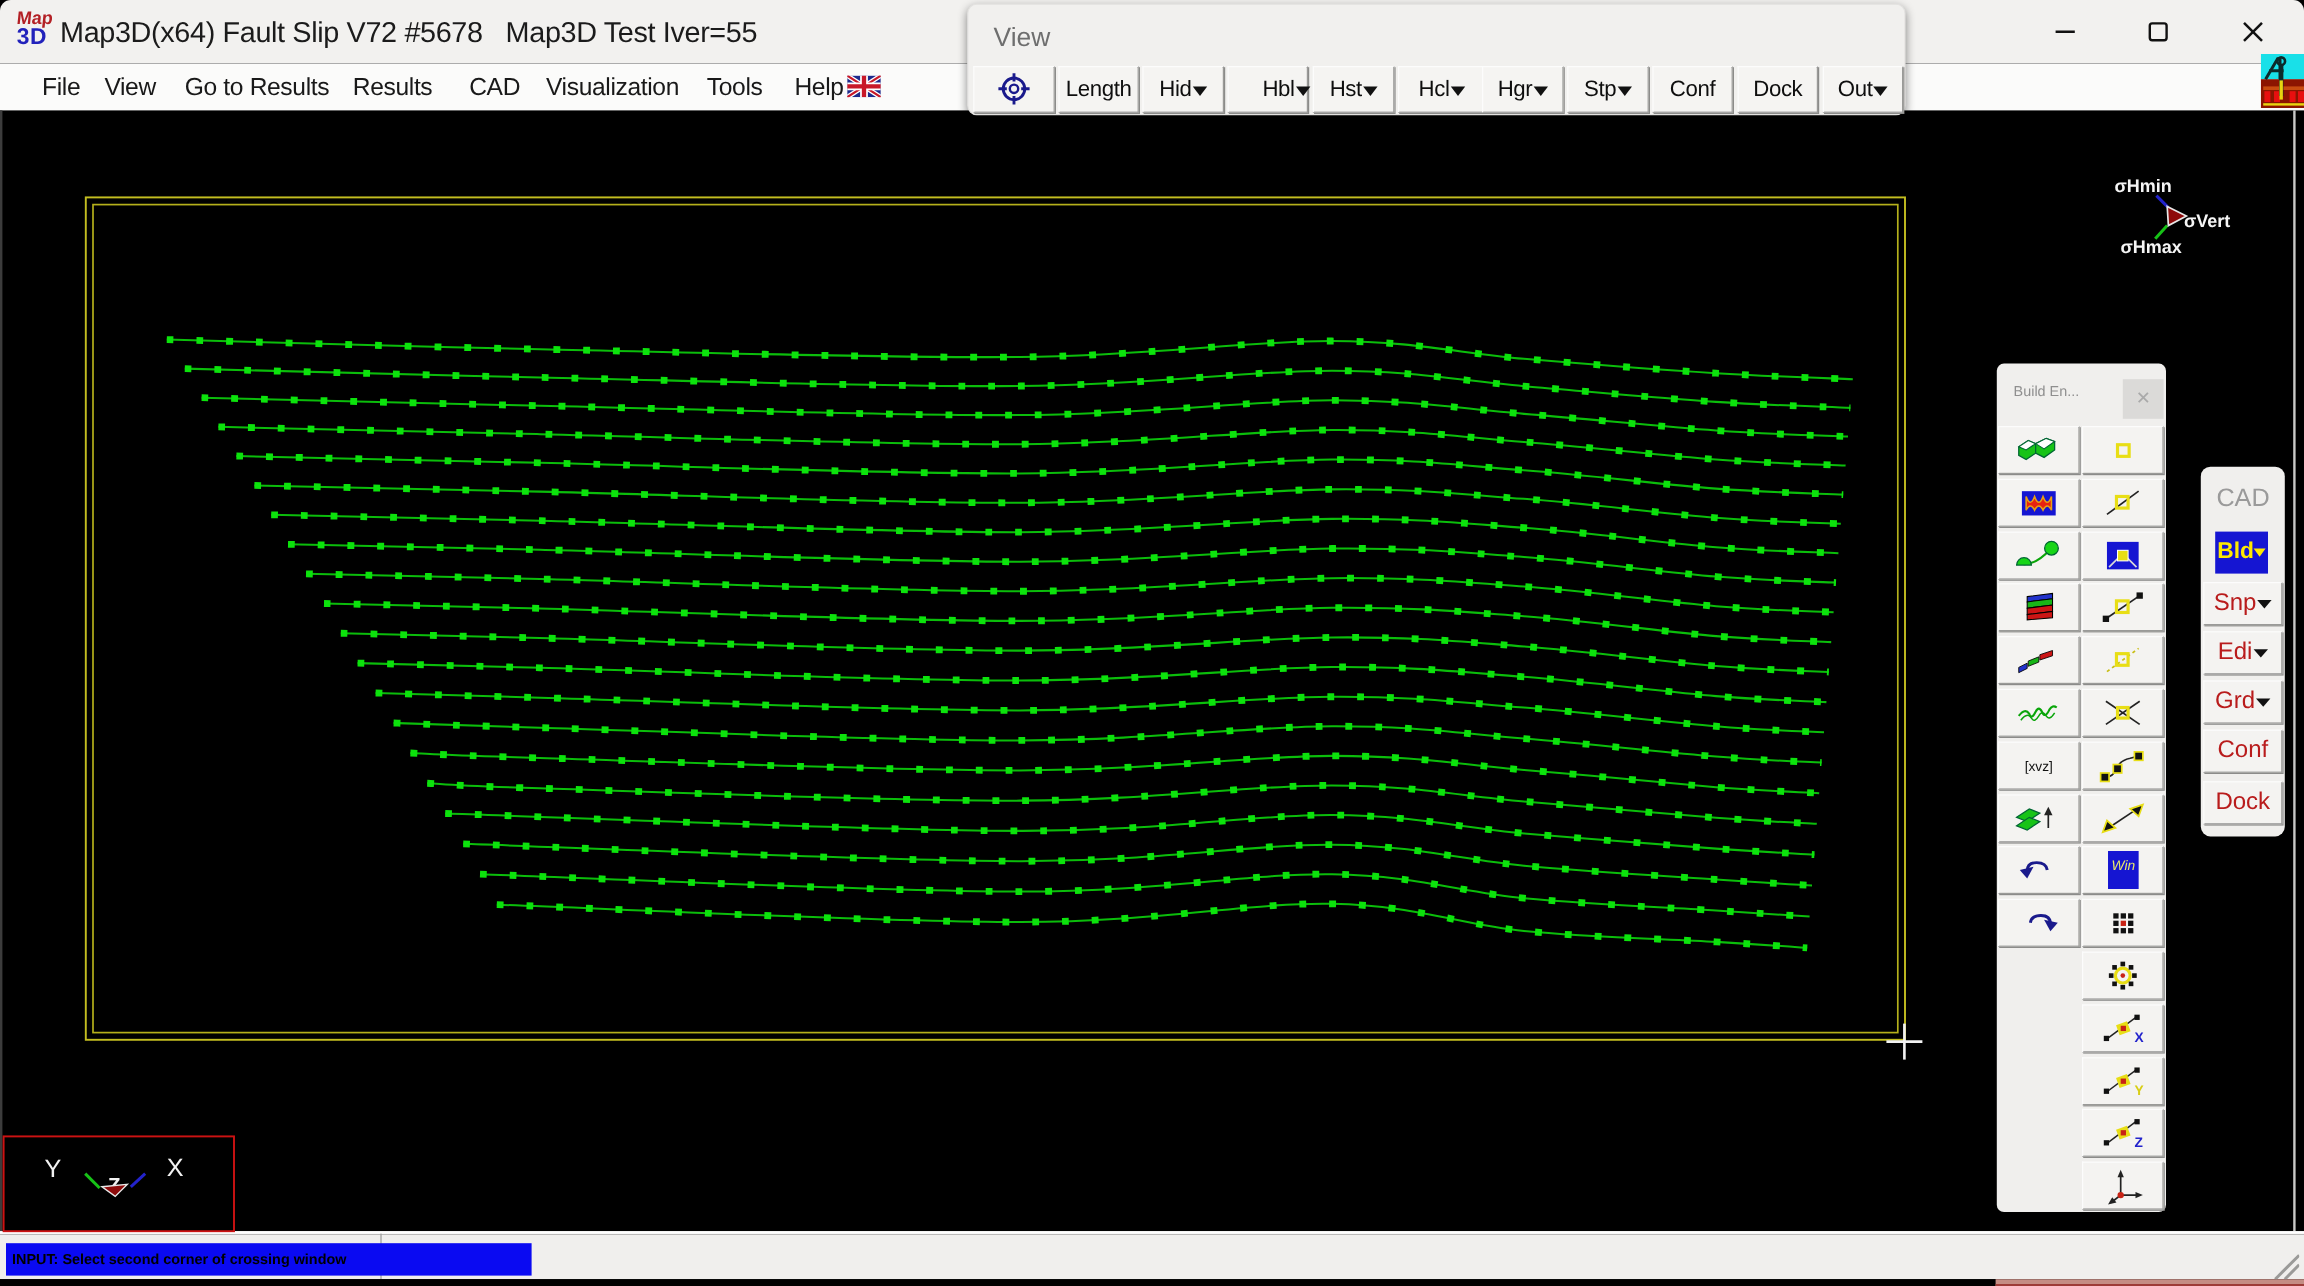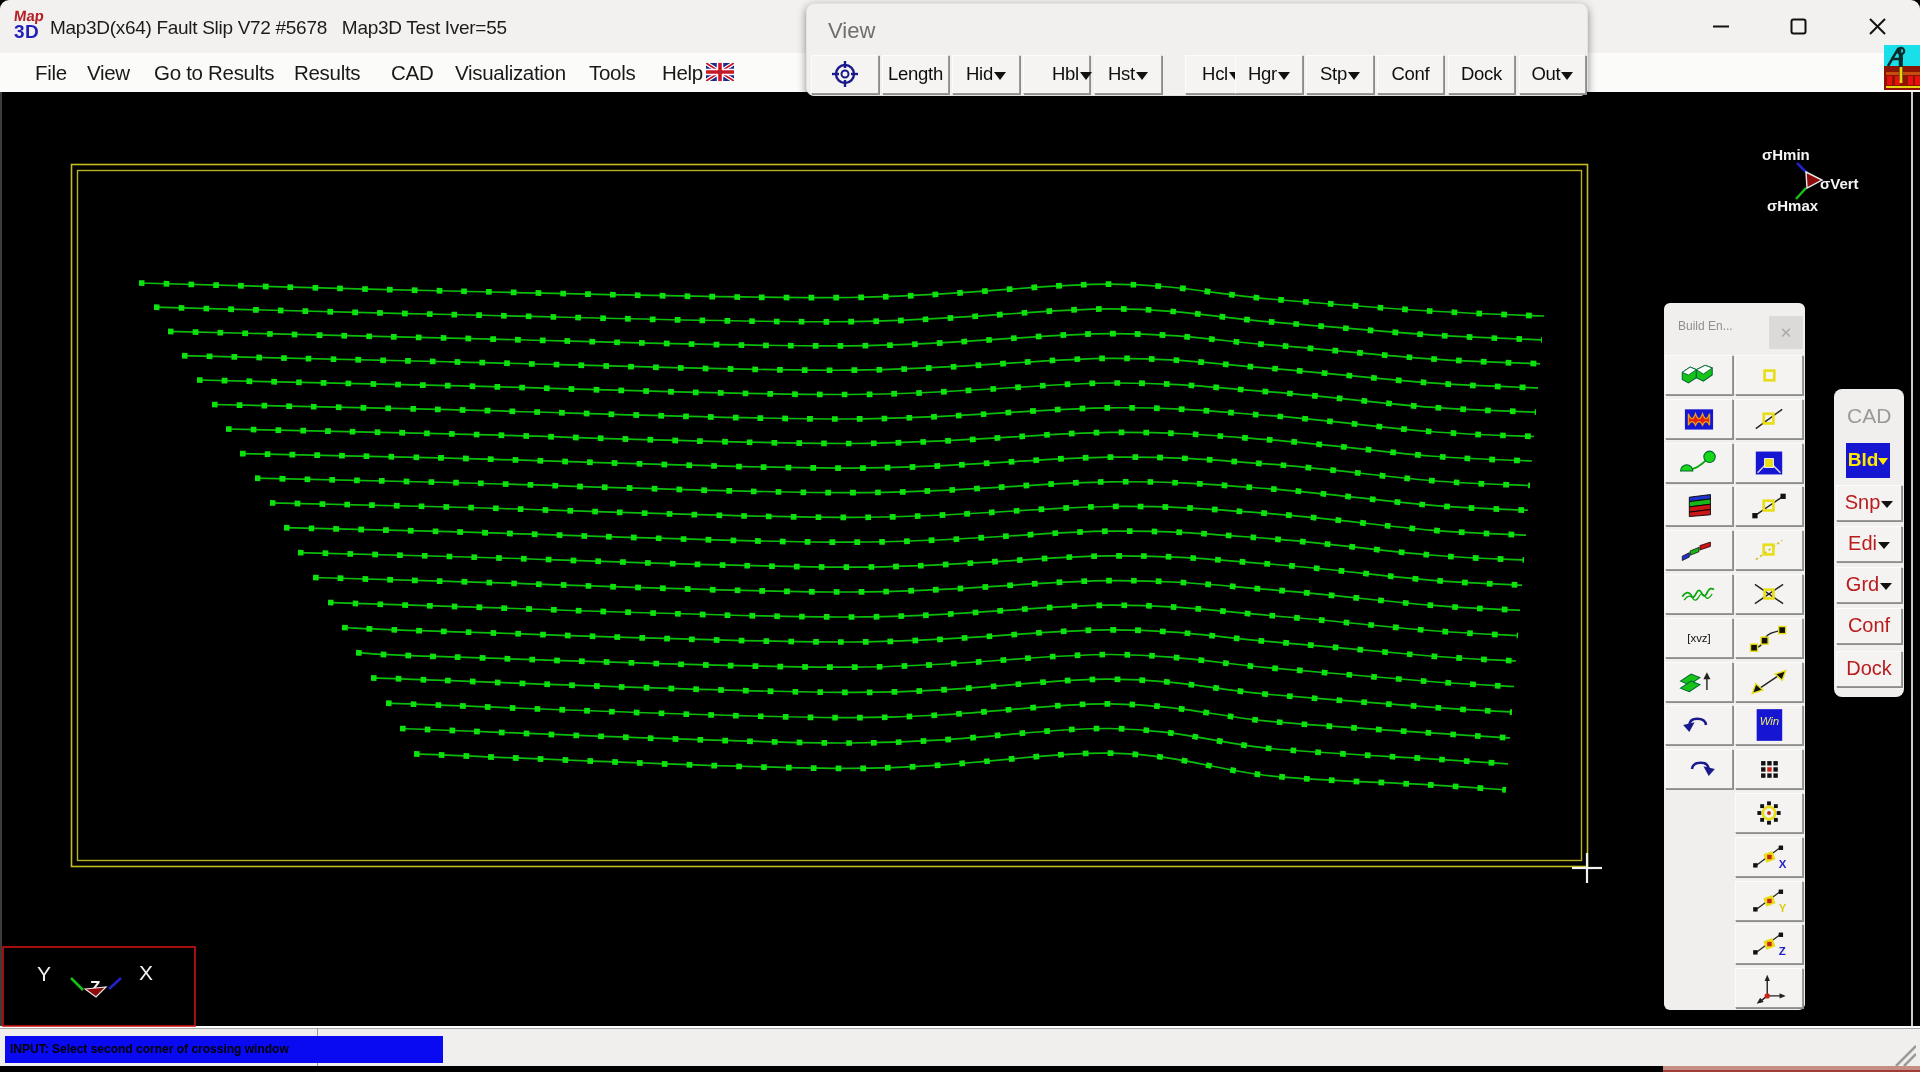--- a/index.html
+++ b/index.html
@@ -6,21 +6,21 @@
 html,body { width:1920px; height:1072px; background:#000; overflow:hidden;
   font-family:"Liberation Sans", sans-serif; }
 .abs { position:absolute; }
 #titlebar { position:absolute; left:0; top:0; width:1920px; height:53px;
   background:#f2f1ef; border-radius:9px 9px 0 0; }
 #menubar { position:absolute; left:0; top:53px; width:1920px; height:39px;
   background:#fbfbfa; }
 .menuitem { position:absolute; top:0; height:39px; line-height:39px;
   font-size:20.5px; letter-spacing:-0.3px; color:#191919; white-space:nowrap; }
 #ttext { position:absolute; left:50px; top:0; height:53px; line-height:56px;
-  font-size:19px; letter-spacing:-0.3px; color:#1b1b1b; white-space:nowrap; }
+  font-size:24px; letter-spacing:-0.3px; color:#1b1b1b; white-space:nowrap; }
 
 #viewwin { position:absolute; left:806px; top:3px; width:782px; height:93px;
   background:#f1f0ee; border-radius:8px; box-shadow:0 3px 8px rgba(0,0,0,0.45);
   border:1px solid #e3e2e0; }
 #viewwin .wtitle { position:absolute; left:21px; top:14px; font-size:22px; color:#6e6e6e; }
 .tbtn { position:absolute; top:51px; height:39px; background:#f5f4f2;
   border:1px solid #9a9a98; border-top-color:#fcfcfc; border-left-color:#fcfcfc;
   box-shadow:1px 1px 0 #8c8c8a;
   font-size:18.5px; letter-spacing:-0.3px; color:#0e0e0e; text-align:center; line-height:36px; white-space:nowrap;}
 .tbtn .dn { display:inline-block; width:0; height:0; border-left:6.5px solid transparent;
@@ -202,21 +202,21 @@
         <circle cx="33" cy="18" r="3.5" fill="none" stroke="#1a1a8c" stroke-width="2"></circle>
         <line x1="33" y1="5" x2="33" y2="12" stroke="#1a1a8c" stroke-width="2.4"></line>
         <line x1="33" y1="24" x2="33" y2="31" stroke="#1a1a8c" stroke-width="2.4"></line>
         <line x1="20" y1="18" x2="27" y2="18" stroke="#1a1a8c" stroke-width="2.4"></line>
         <line x1="39" y1="18" x2="46" y2="18" stroke="#1a1a8c" stroke-width="2.4"></line>
       </svg></div>
   <div class="tbtn" style="left:75px;width:67px;">Length</div>
   <div class="tbtn" style="left:145px;width:68px;">Hid<span class="dn"></span></div>
   <div class="tbtn" style="left:216px;width:67px;padding-left:28px;">Hbl<span class="dn"></span></div>
   <div class="tbtn" style="left:287px;width:68px;">Hst<span class="dn"></span></div>
-  <div class="tbtn" style="left:358px;width:73px;margin-left:20px;">Hcl<span class="dn"></span></div>
+  <div class="tbtn" style="left:358px;width:73px;">Hcl<span class="dn"></span></div>
   <div class="tbtn" style="left:428px;width:68px;">Hgr<span class="dn"></span></div>
   <div class="tbtn" style="left:499px;width:68px;">Stp<span class="dn"></span></div>
   <div class="tbtn" style="left:570px;width:67px;">Conf</div>
   <div class="tbtn" style="left:641px;width:67px;">Dock</div>
   <div class="tbtn" style="left:712px;width:67px;">Out<span class="dn"></span></div>
 </div>
 
 <div id="buildwin">
   <div class="wtitle">Build En...</div>
   <div id="buildclose">✕</div>

